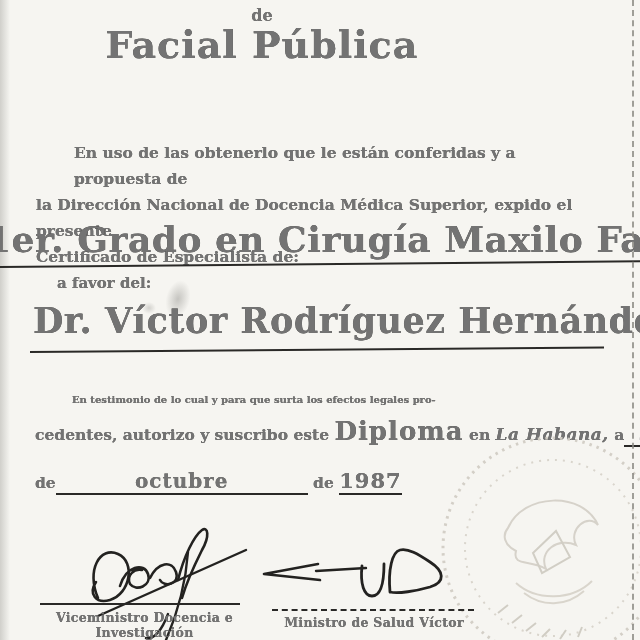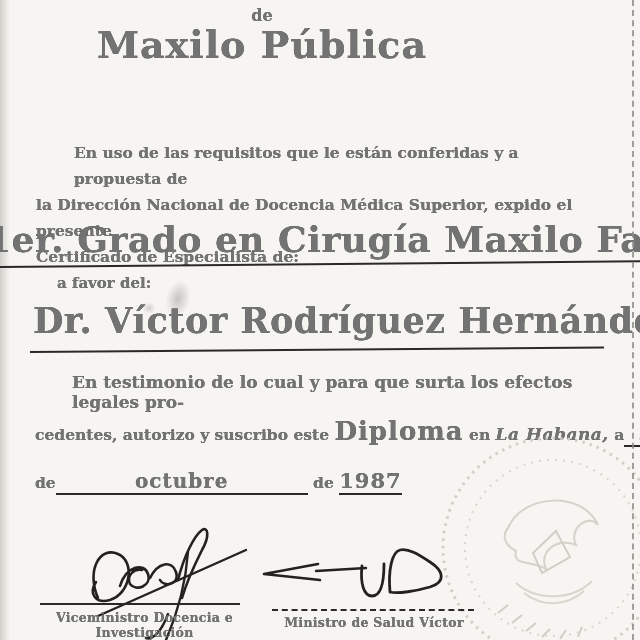--- a/index.html
+++ b/index.html
@@ -19,21 +19,21 @@
   .title-line{left:0;top:22px;width:524px;text-align:center;font-size:38px;letter-spacing:1px;}
   .intro{left:36px;top:140px;width:560px;font-size:15.5px;line-height:26px;}
   .intro .l1{padding-left:38px;}
   .specialty{left:-14px;top:218px;font-size:36px;}
   .rule{height:0;border-top:2px solid #2a2927;transform-origin:left center;}
   .rule-specialty{left:-10px;top:266px;width:652px;transform:rotate(-.5deg);}
   .favor{left:57px;top:274px;font-size:15px;text-align:right;}
   .name{left:33px;top:300px;font-size:35px;}
   .rule-name{left:30px;top:351px;width:574px;transform:rotate(-.45deg);}
   .quien{left:48px;top:358px;font-size:15.5px;}
-  .testimony-l1{left:72px;top:372px;font-size:17px;}
+  .testimony-l1{left:72px;top:394px;font-size:10px;}
   .testimony-l2{left:35px;top:416px;font-size:15.5px;white-space:nowrap;}
   .testimony-l3{left:35px;top:444px;font-size:15.5px;white-space:nowrap;margin-top:24px;}
   .diploma{font-size:26px;letter-spacing:1px;}
   .city{font-size:17px;font-style:italic;}
   .blank{display:inline-block;border-bottom:2px solid #2a2927;text-align:center;vertical-align:baseline;}
   .blank-day{min-width:58px;font-size:21px;}
   .blank-month{min-width:252px;font-size:20px;letter-spacing:1px;}
   .year{display:inline-block;border-bottom:2px solid #2a2927;font-size:21px;letter-spacing:1px;}
   .seal{left:438px;top:433px;width:230px;height:230px;opacity:.95;}
   .sig{stroke:#232220;fill:none;stroke-linecap:round;stroke-linejoin:round;}
@@ -50,24 +50,24 @@
     background:radial-gradient(closest-side, rgba(85,84,79,.22), rgba(85,84,79,0));}
 </style>
 </head>
 <body>
 
 <div class="page">
 
   <div class="abs edge-shadow-left"></div>
 
   <div class="abs ink de-line">de</div>
-  <div class="abs gothic title-line">Maxilo Pública</div>
+  <div class="abs gothic title-line">Facial Pública</div>
 
   <div class="abs ink intro">
-    <div class="l1">En uso de las requisitos que le están conferidas y a propuesta de</div>
+    <div class="l1">En uso de las obtenerlo que le están conferidas y a propuesta de</div>
     <div>la Dirección Nacional de Docencia Médica Superior, expido el presente</div>
     <div>Certificado de Especialista de:</div>
   </div>
 
   <div class="abs gothic specialty">1er. Grado en Cirugía Maxilo Facial</div>
   <div class="abs rule rule-specialty"></div>
 
   <div class="abs ink favor">a favor del:</div>
 
   <div class="abs smudge"></div>

